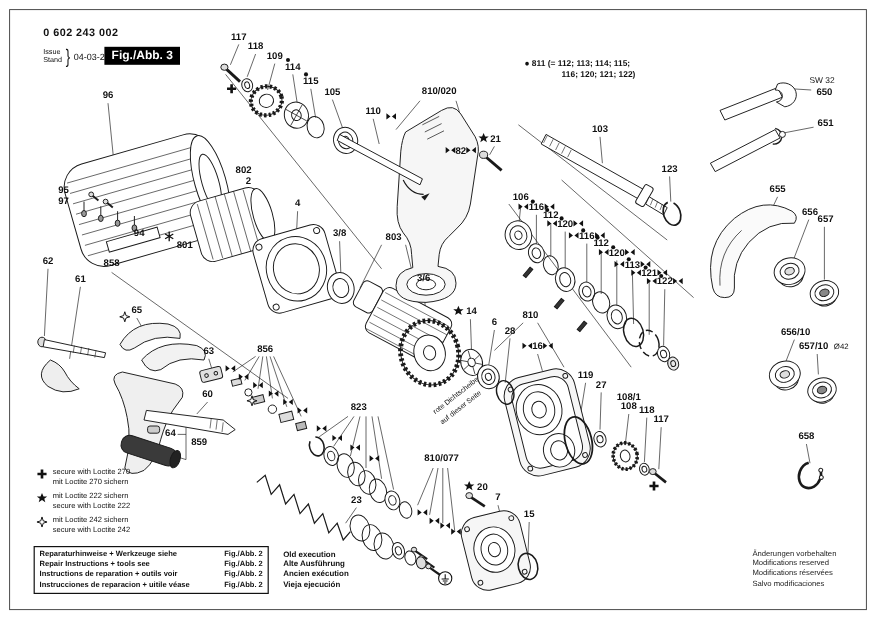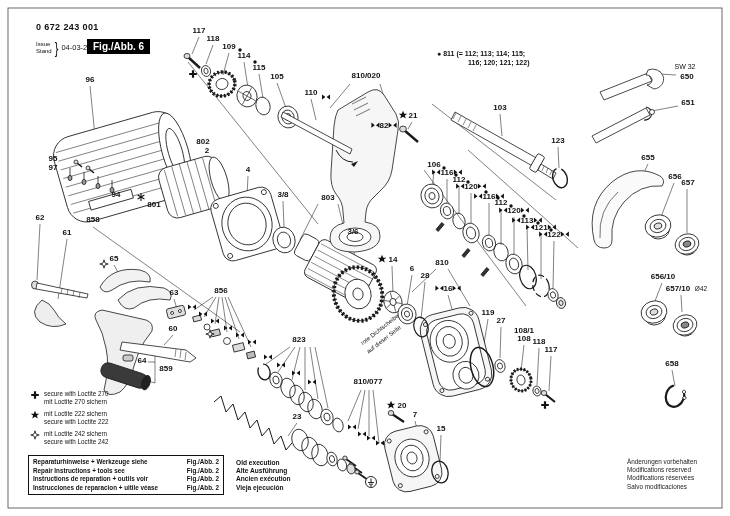--- a/index.html
+++ b/index.html
@@ -591,30 +591,30 @@
         <text x="688" y="185" class="plabel">657</text>
         <text x="663" y="279" class="plabel">656/10</text>
         <text x="678" y="291" class="plabel">657/10</text>
         <text x="701" y="291" class="plabel reg" style="font-size: 6.5px;">Ø42</text>
         <text x="672" y="366" class="plabel">658</text>
         <text x="381" y="331" class="plabel reg" transform="rotate(-38 381 331)" style="font-size: 6px;">rote Dichtscheibe</text>
         <text x="385" y="341" class="plabel reg" transform="rotate(-38 385 341)" style="font-size: 6px;">auf dieser Seite</text>
       </g>
   </svg>
 
-  <div class="abs partno">0 672 243 001</div>
+  <div class="abs partno">0 602 243 002</div>
   <div class="abs issue">
     <div class="small">
       <div>Issue</div>
       <div>Stand</div>
     </div>
     <div class="brace">}</div>
     <div class="date">04-03-25</div>
   </div>
-  <div class="abs figbox">Fig./Abb. 6</div>
+  <div class="abs figbox">Fig./Abb. 3</div>
 
   <div class="abs setnote">
     <div>● 811 (= 112; 113; 114; 115;</div>
     <div class="l2">116; 120; 121; 122)</div>
   </div>
 
   <div class="abs legend">
     <div class="row">
       <svg width="10" height="10">
           <use href="#sym-cross" x="5" y="5"></use>

